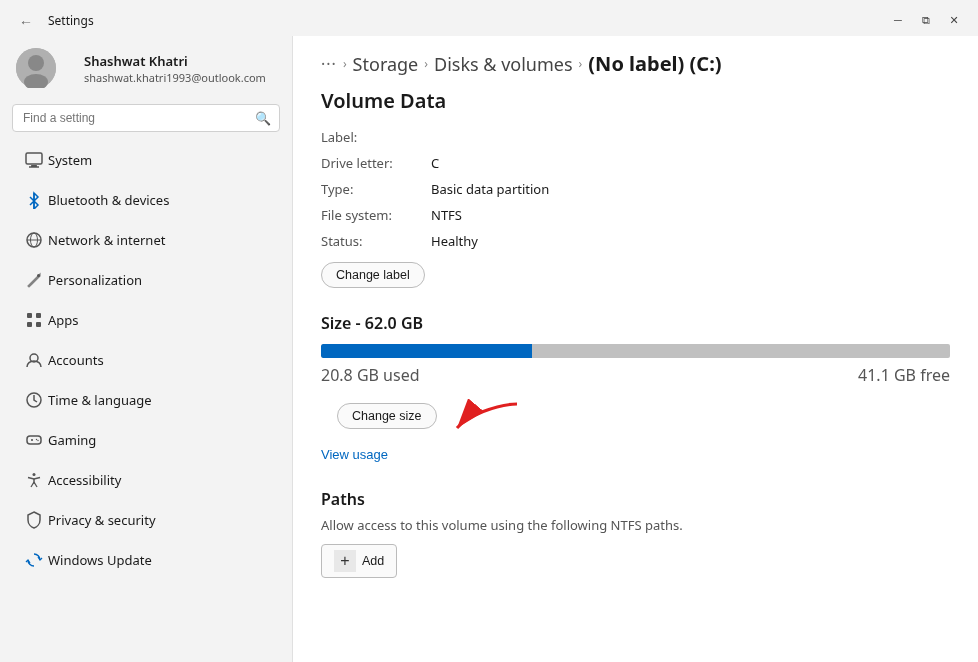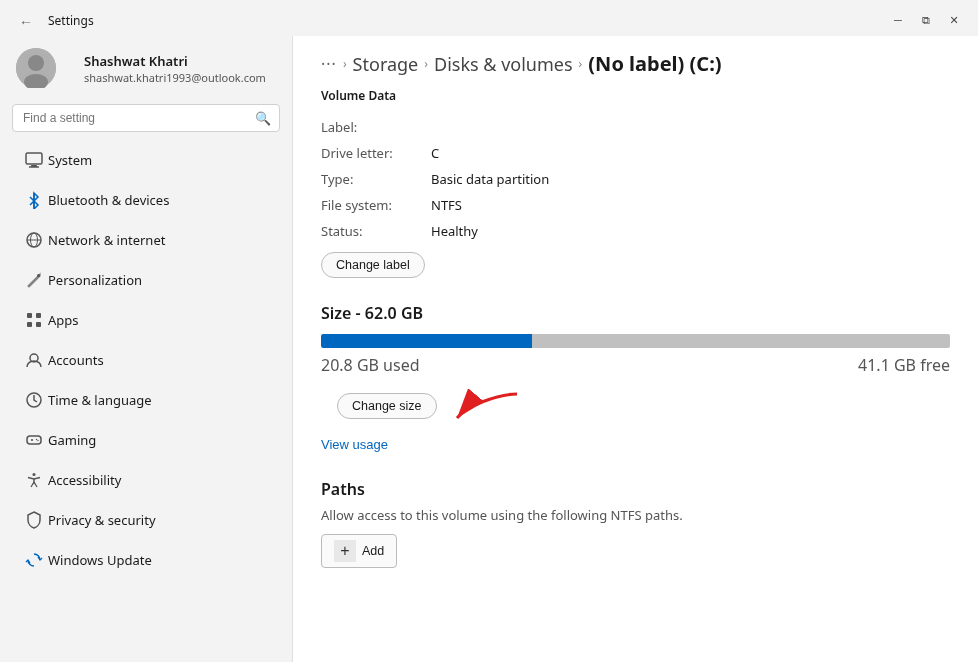--- a/index.html
+++ b/index.html
@@ -163,21 +163,21 @@
       padding: 14px 28px 10px 28px;
       font-size: 14px;
       color: #444;
     }
     .breadcrumb-sep { color: #888; font-size: 12px; }
     .breadcrumb-dots { font-size: 16px; color: #666; letter-spacing: 1px; }
     .breadcrumb-current { font-weight: 700; font-size: 20px; color: #1a1a1a; }
     .breadcrumb-link { color: #444; font-size: 18px; }
 
     .section-title {
-      font-size: 12px;
+      font-size: 20px;
       font-weight: 600;
       color: #1a1a1a;
       padding: 4px 28px 10px 28px;
     }
 
     .volume-data {
       padding: 0 28px 16px 28px;
     }
 
     .data-row {

